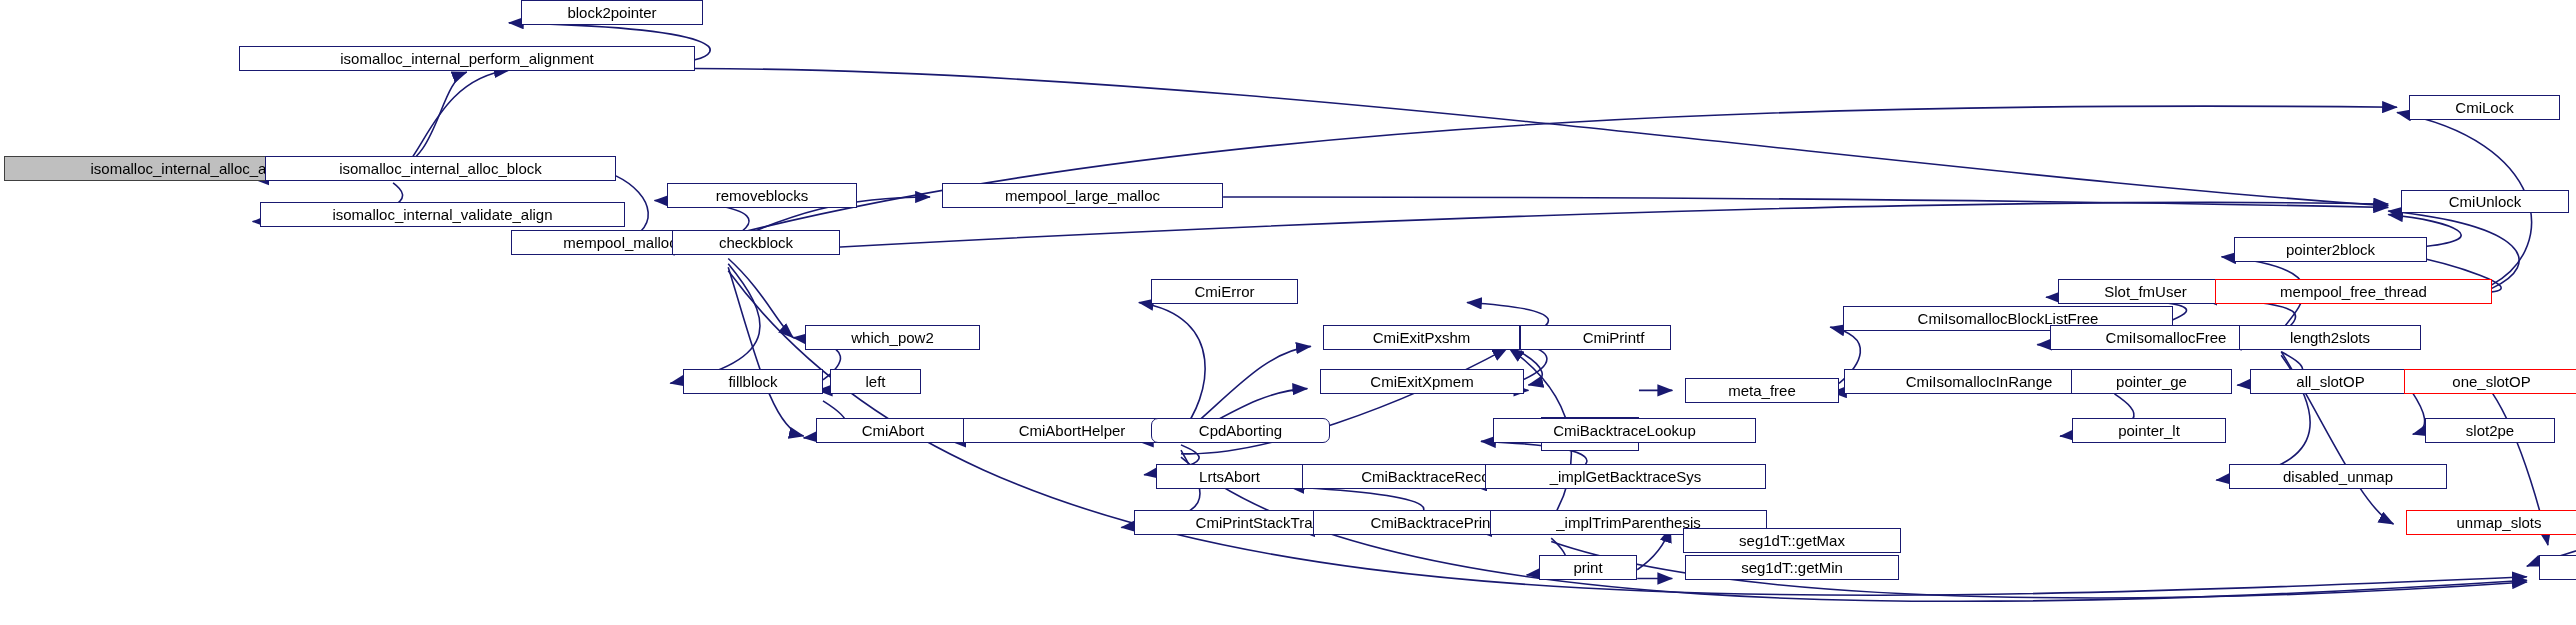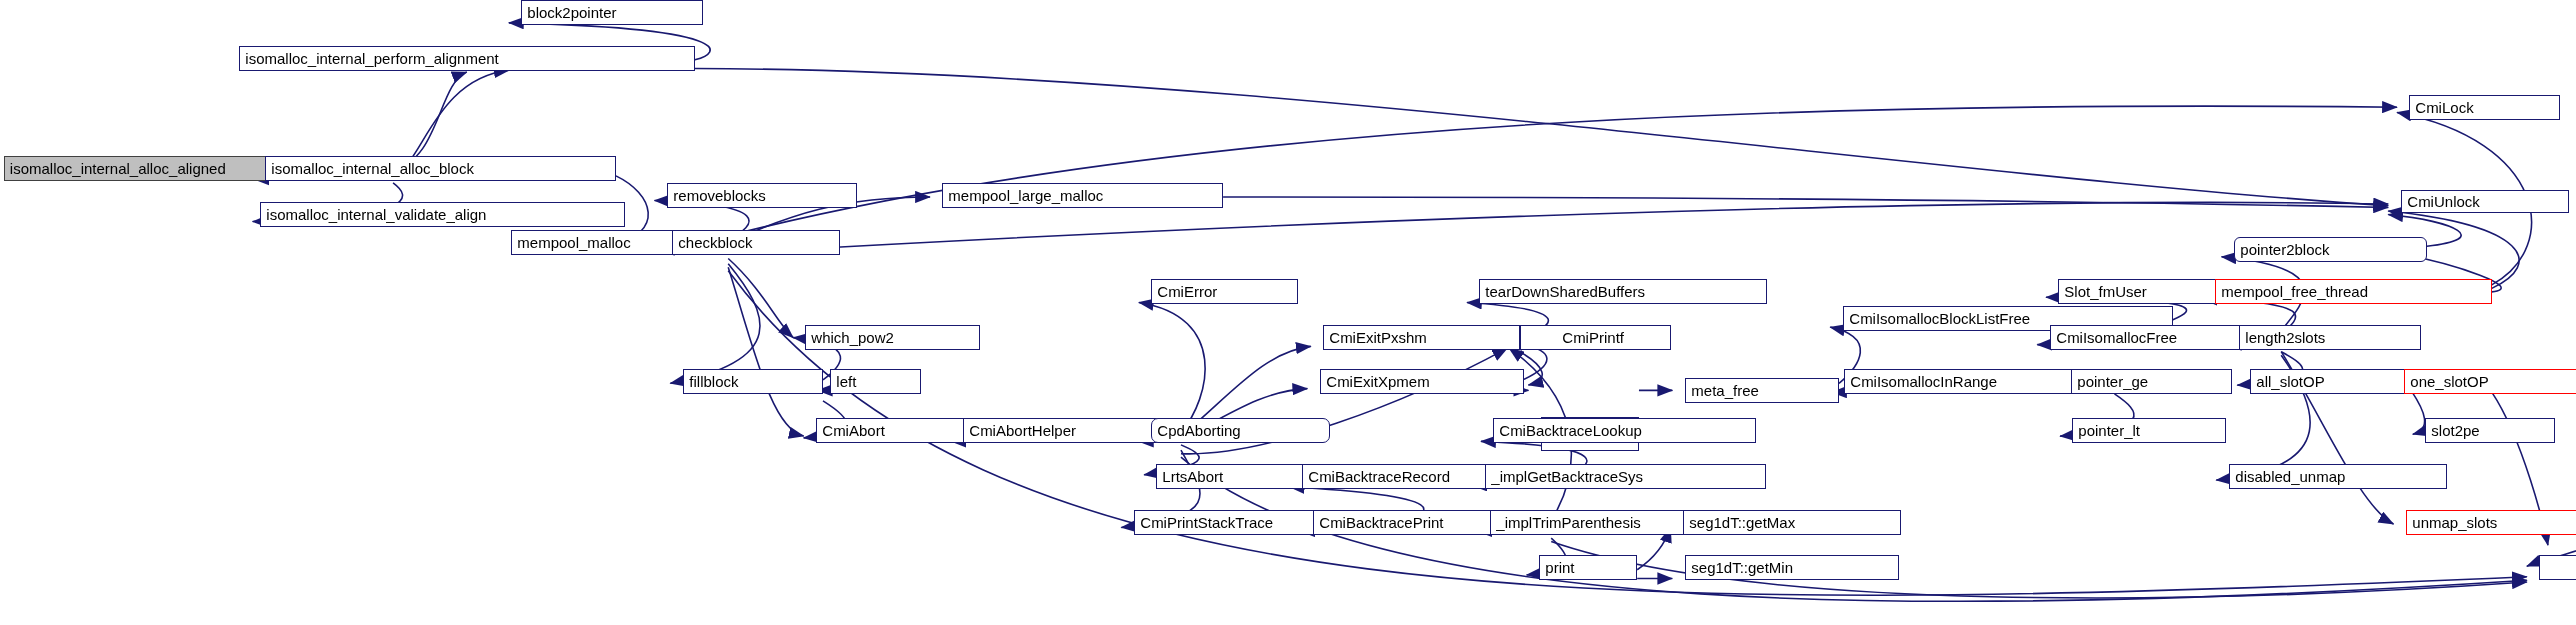--- a/index.html
+++ b/index.html
@@ -27,20 +27,21 @@
   .gnode {
     position: absolute;
     box-sizing: border-box;
     border: 0.9px solid #191970;
     background: #ffffff;
     color: #000000;
     font-size: 15px;
     line-height: 1;
     display: flex;
     align-items: center;
+    justify-content: center;
     white-space: nowrap;
     height: 23px;
     letter-spacing: 0px;
     z-index: 5;
   }
   .gnode.root {
     background: #bfbfbf;
     border: 0.9px solid #404040;
   }
   .gnode.redborder {
@@ -220,42 +221,39 @@
     </div>
     <div class="gnode" style="left: 1302px; top: 464px; width: 260px; height: 25.4px;">
       <span class="lbl">CmiBacktraceRecord</span>
     </div>
     <div class="gnode" style="left: 1313px; top: 510px; width: 239px; height: 25.4px;">
       <span class="lbl">CmiBacktracePrint</span>
     </div>
     <div class="gnode" style="left: 942px; top: 183px; width: 281px; height: 25.4px;">
       <span class="lbl">mempool_large_malloc</span>
     </div>
-    <div class="gnode" style="left: 1479px; top: 279px; width: 288px; height: 25.4px;">
-      <span class="lbl">tearDownSharedBuffers</span>
-    </div>
     <div class="gnode" style="left: 1520px; top: 325px; width: 151px; height: 25.4px; padding-left: 36px;">
       <span class="lbl">CmiPrintf</span>
     </div>
     <div class="gnode" style="left: 1541px; top: 369px; width: 98px; height: 34px; margin-top: 48px;">
       <span class="lbl">free</span>
     </div>
     <div class="gnode" style="left: 1493px; top: 418px; width: 263px; height: 25.4px;">
       <span class="lbl">CmiBacktraceLookup</span>
     </div>
     <div class="gnode" style="left: 1485px; top: 464px; width: 281px; height: 25.4px;">
       <span class="lbl">_implGetBacktraceSys</span>
     </div>
     <div class="gnode" style="left: 1490px; top: 510px; width: 277px; height: 25.4px;">
       <span class="lbl">_implTrimParenthesis</span>
     </div>
     <div class="gnode" style="left: 1539px; top: 555px; width: 98px; height: 25.4px;">
       <span class="lbl">print</span>
     </div>
-    <div class="gnode" style="left: 1683px; top: 510px; width: 218px; height: 25.4px;">
+    <div class="gnode" style="left: 1683px; top: 528px; width: 218px; height: 25.4px;">
       <span class="lbl">seg1dT::getMax</span>
     </div>
     <div class="gnode" style="left: 1685px; top: 555px; width: 214px; height: 25.4px;">
       <span class="lbl">seg1dT::getMin</span>
     </div>
     <div class="gnode" style="left: 1685px; top: 369px; width: 154px; height: 25.4px; margin-top: 9px;">
       <span class="lbl">meta_free</span>
     </div>
     <div class="gnode" style="left: 1844px; top: 369px; width: 270px; height: 25.4px;">
       <span class="lbl">CmiIsomallocInRange</span>
@@ -271,21 +269,21 @@
     </div>
     <div class="gnode" style="left: 2071px; top: 369px; width: 161px; height: 25.4px;">
       <span class="lbl">pointer_ge</span>
     </div>
     <div class="gnode" style="left: 2072px; top: 418px; width: 154px; height: 25.4px;">
       <span class="lbl">pointer_lt</span>
     </div>
     <div class="gnode" style="left: 2229px; top: 464px; width: 218px; height: 25.4px;">
       <span class="lbl">disabled_unmap</span>
     </div>
-    <div class="gnode" style="left: 2234px; top: 237px; width: 193px; height: 25.4px; border-radius: 6px;">
+    <div class="gnode" style="left: 2234px; top: 237px; width: 193px; height: 25.4px;">
       <span class="lbl">pointer2block</span>
     </div>
     <div class="gnode redborder" style="left: 2215px; top: 279px; width: 277px; height: 25.4px;">
       <span class="lbl">mempool_free_thread</span>
     </div>
     <div class="gnode" style="left: 2239px; top: 325px; width: 182px; height: 25.4px;">
       <span class="lbl">length2slots</span>
     </div>
     <div class="gnode" style="left: 2250px; top: 369px; width: 161px; height: 25.4px;">
       <span class="lbl">all_slotOP</span>

